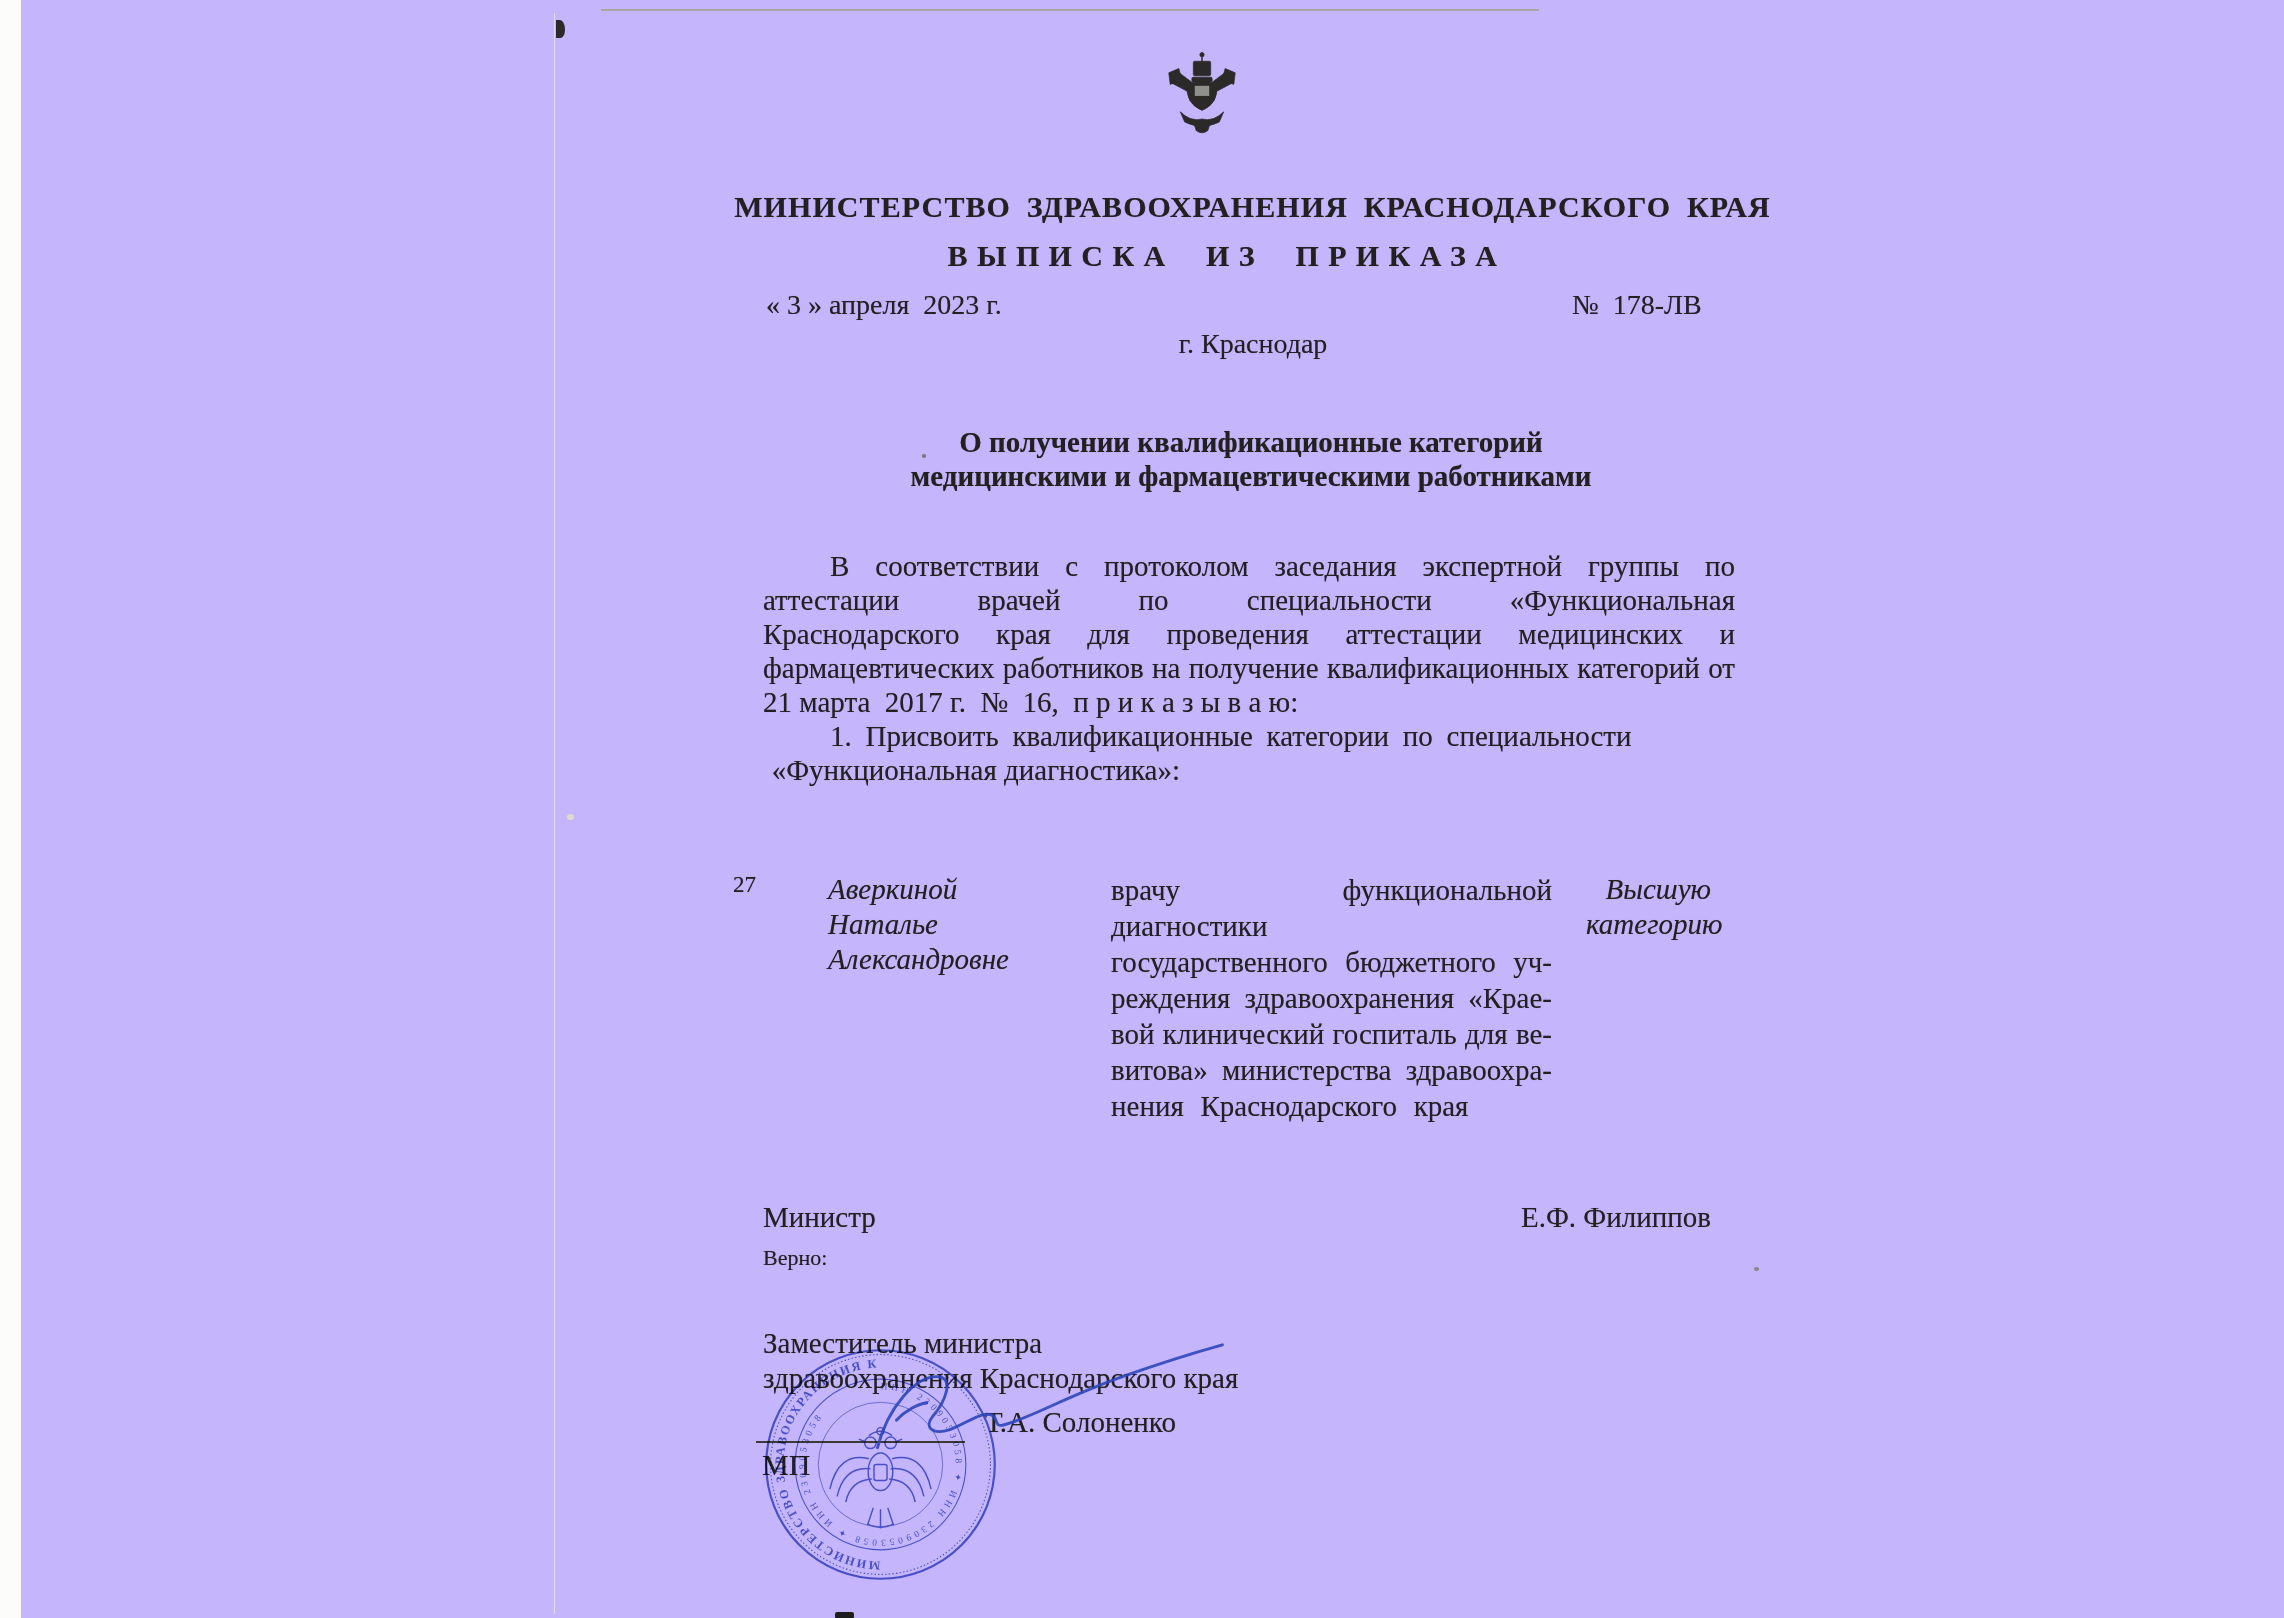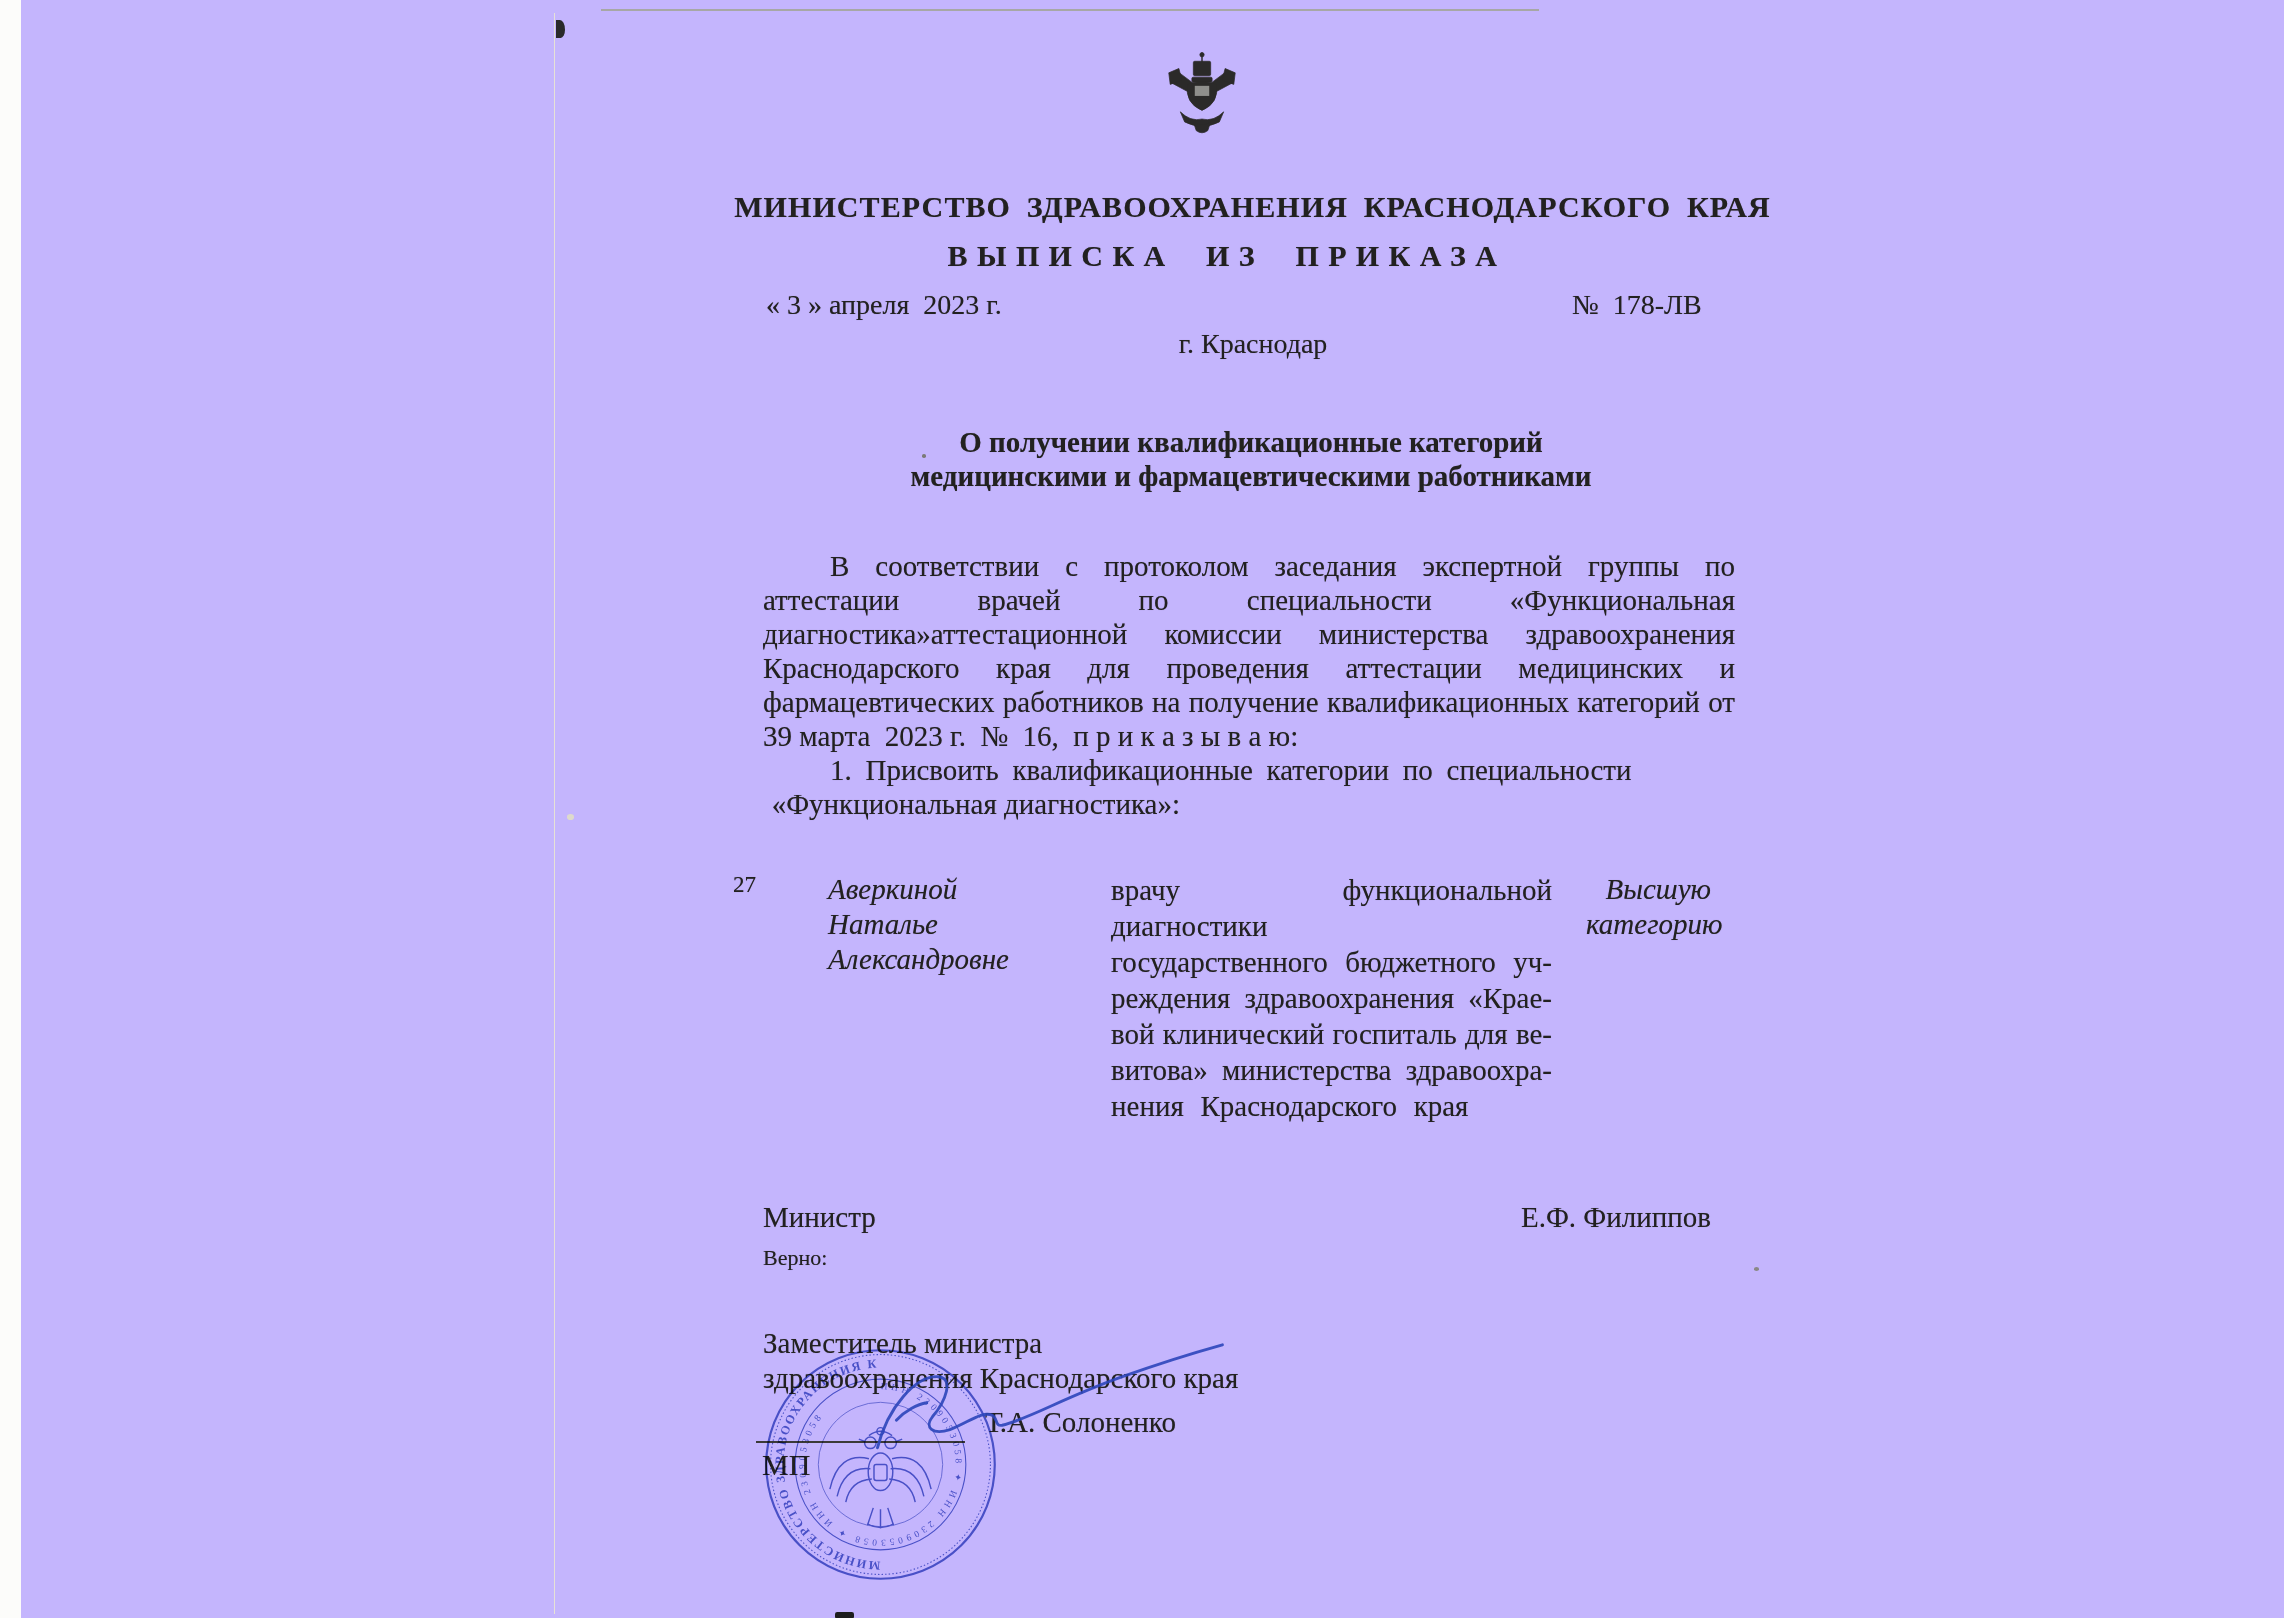--- a/index.html
+++ b/index.html
@@ -65,24 +65,23 @@
   <div class="txt pre" style="left:1551px;top:289px;font-size:28px;">№  178-ЛВ</div>
 
   <div class="txt center" style="left:797px;top:328px;width:870px;font-size:28px;">г. Краснодар</div>
 
   <div class="txt b center" style="left:795px;top:425px;width:870px;font-size:29px;line-height:35px;">О получении квалификационные категорий</div>
   <div class="txt b center" style="left:795px;top:459px;width:870px;font-size:29px;line-height:35px;">медицинскими и фармацевтическими работниками</div>
 
   <div class="txt" style="left:742px;top:549px;width:972px;">
     <div class="body-line jline" style="text-indent:67px;">В соответствии с протоколом заседания экспертной группы по</div>
     <div class="body-line jline">аттестации врачей по специальности «Функциональная</div>
-    <div class="body-line jline">диагностика»аттестационной комиссии министерства здравоохранения</div>
     <div class="body-line jline">Краснодарского края для проведения аттестации медицинских и</div>
     <div class="body-line jline">фармацевтических работников на получение квалификационных категорий от</div>
-    <div class="body-line pre">39 марта  2023 г.  №  16,  п р и к а з ы в а ю:</div>
+    <div class="body-line pre">21 марта  2017 г.  №  16,  п р и к а з ы в а ю:</div>
     <div class="body-line" style="text-indent:67px;word-spacing:6.5px;">1. Присвоить  квалификационные  категории  по специальности</div>
     <div class="body-line" style="text-indent:8.7px;">«Функциональная диагностика»:</div>
   </div>
 
   <div class="txt" style="left:712px;top:872px;font-size:23px;font-family:Liberation Serif, serif;">27</div>
 
   <div class="txt" style="left:807px;top:872px;width:196px;">
     <div class="name-line">Аверкиной</div>
     <div class="name-line">Наталье</div>
     <div class="name-line">Александровне</div>

